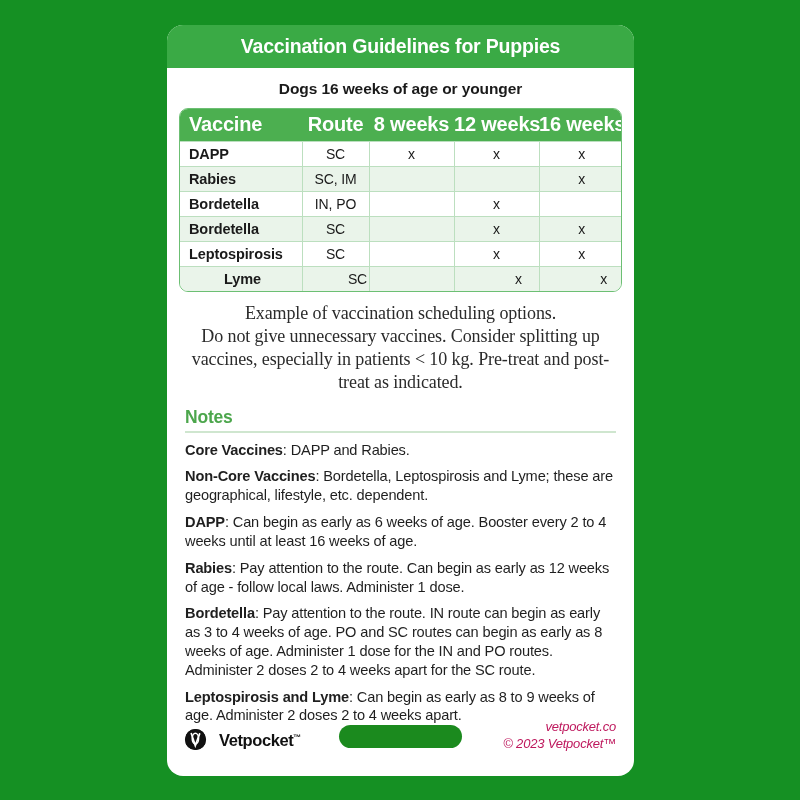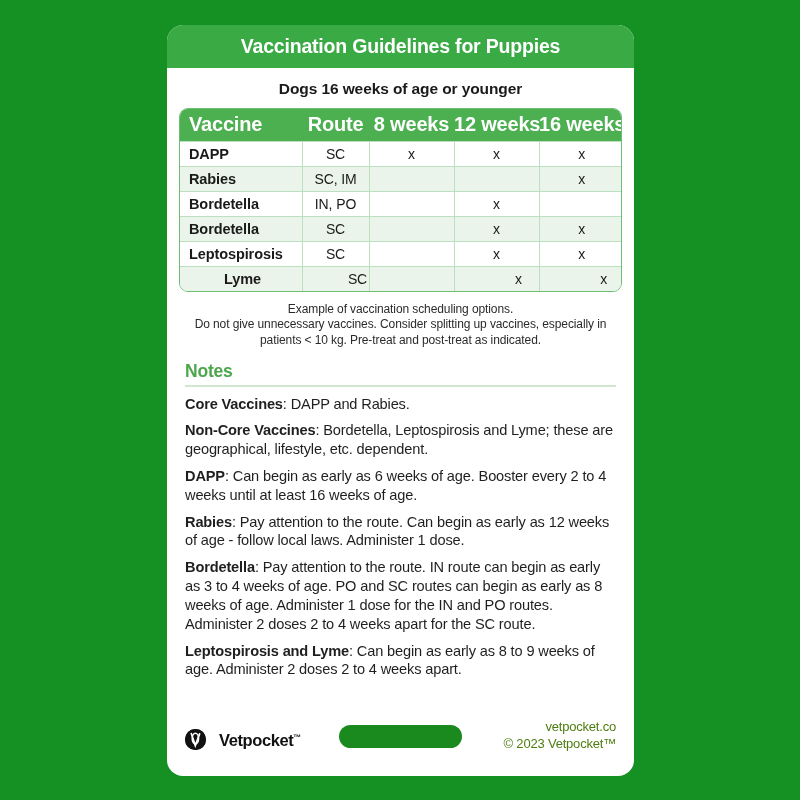--- a/index.html
+++ b/index.html
@@ -105,26 +105,27 @@
   table.vtable tr td:last-child  { border-right: none; }
   table.vtable tr:last-child td  { border-bottom: none; padding-left: 44px; }
 
   .col-vax   { width: 122px; }
   .col-route { width: 67px;  }
   .col-wk    { width: 85px;  }
 
   
   .caption {
     text-align: center;
-    font-size: 12px;
+    font-size: 18px;
     color: #2b2b2b;
     line-height: 1.28;
     margin-top: 10px;
     padding: 0 4px;
     letter-spacing: -0.1px;
+    font-family: Liberation Serif, serif;
   }
 
   
   .notes-head {
     color: #4CA64C;
     font-size: 17.5px;
     font-weight: bold;
     margin-top: 13px;
     margin-left: 7px;
     letter-spacing: -0.2px;
@@ -188,23 +189,24 @@
     width: 128px;
     height: 23px;
     border-radius: 12px;
     background: #1B8A1E;
     margin: 0 auto;
   }
   .foot-right {
     width: 160px;
     text-align: right;
     font-size: 13px;
-    color: #4d7c0f;
+    color: #be185d;
     line-height: 1.3;
     letter-spacing: -0.2px;
+    font-style: italic;
   }
 </style>
 </head>
 <body>
 
 <div class="card">
 
   <div class="card-header">
     <div class="card-title">Vaccination Guidelines for Puppies</div>
   </div>

